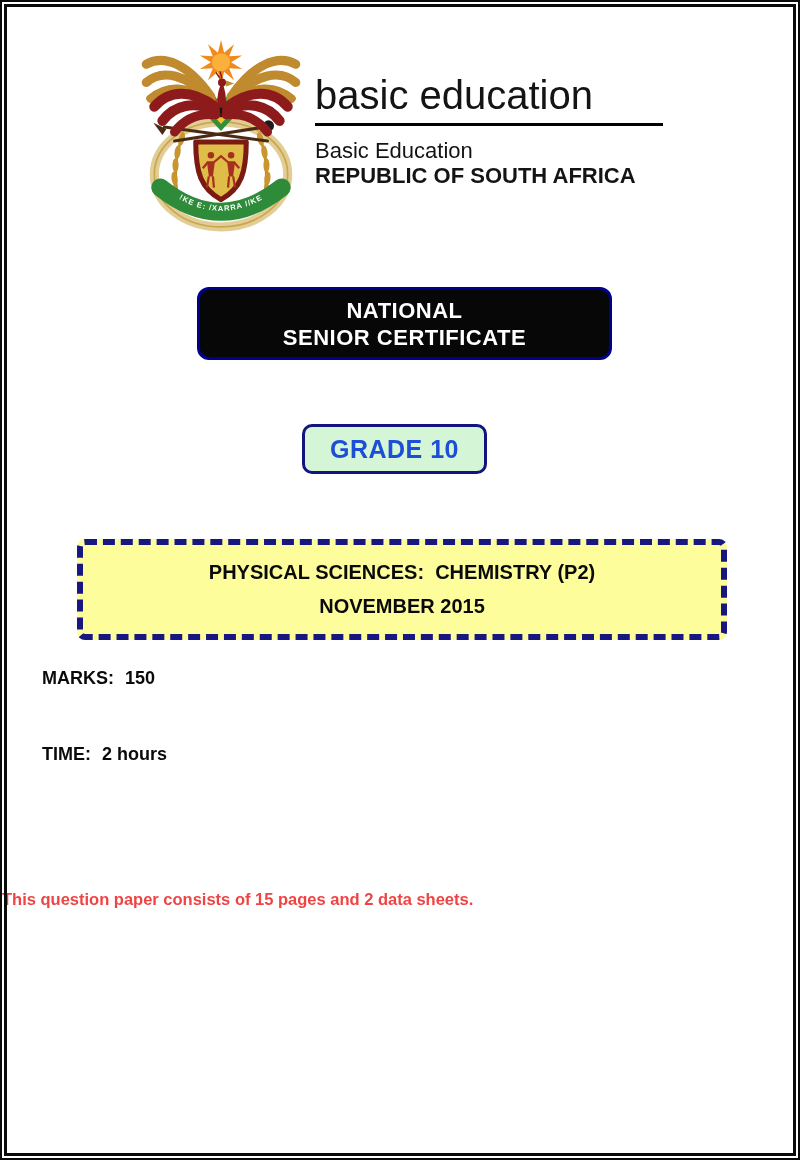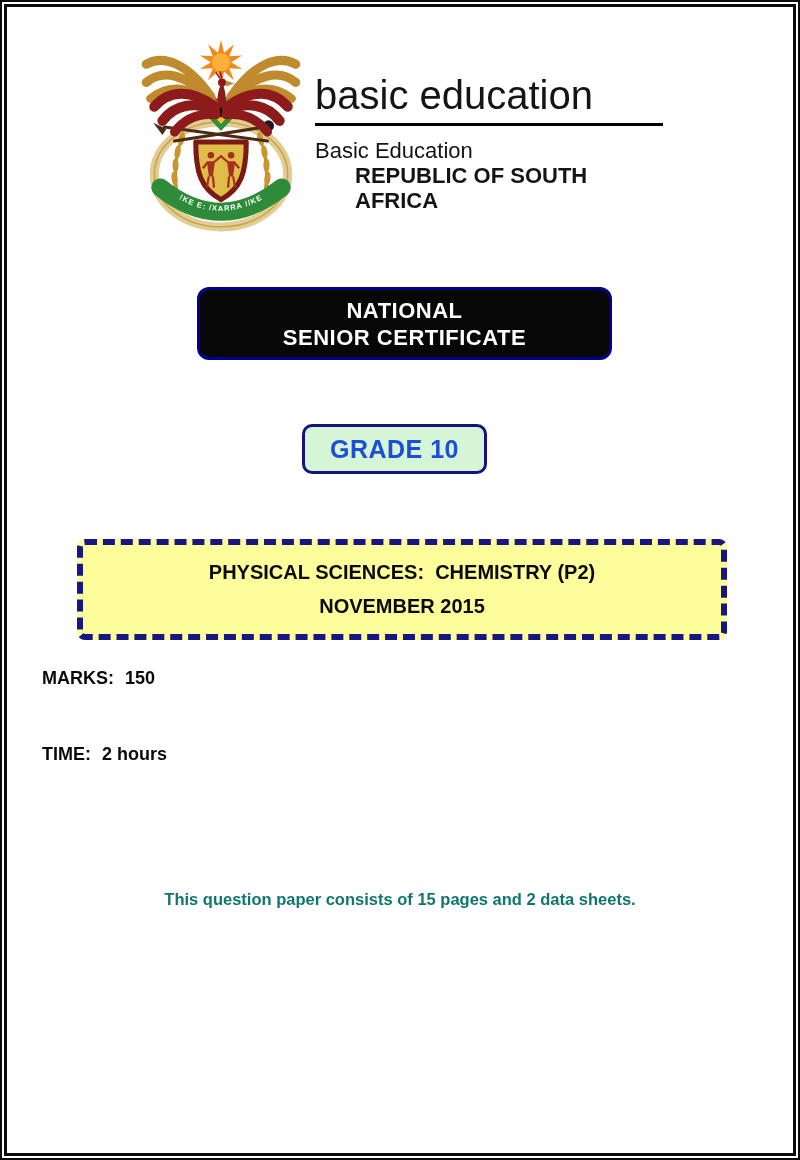--- a/index.html
+++ b/index.html
@@ -11,21 +11,21 @@
   #page::after{
     content:"";position:absolute;inset:2px;border:3px solid #0a0a0a;pointer-events:none;
   }
 
   
   .emblem{position:absolute;left:138px;top:36px;width:162px;height:196px;}
   .brand-block{position:absolute;left:313px;top:70px;width:360px;}
   .brand-title{font-size:40px;font-weight:400;letter-spacing:0px;color:#141414;line-height:1.15;}
   .brand-rule{width:348px;border-top:3px solid #000;margin-top:5px;}
   .dept-block{margin-top:12px;font-size:22px;line-height:25px;color:#141414;}
-  .dept-country{font-weight:bold;margin-left:40px;}
+  .dept-country{font-weight:bold;}
 
   
   .nsc-box{
     position:absolute;left:195px;top:285px;width:415px;height:73px;box-sizing:border-box;
     background:#070707;border:3px solid #00008B;border-radius:12px;
     display:flex;flex-direction:column;align-items:center;justify-content:center;
     color:#ffffff;font-weight:bold;font-size:22px;letter-spacing:.5px;line-height:27px;
   }
 
   
@@ -48,22 +48,22 @@
   }
 
   
   .detail-row{position:absolute;left:40px;font-weight:bold;font-size:18px;color:#0a0a0a;}
   .detail-row .value{margin-left:11px;}
   #marks-row{top:666px;}
   #time-row{top:742px;}
 
   
   .note-line{
-    position:absolute;left:0;top:888px;width:100%;text-align:center;
-    font-weight:bold;font-size:16.5px;color:#0f766e;
+    position:absolute;left:0;top:888px;width:100%;text-align:left;
+    font-weight:bold;font-size:16.5px;color:#ef4444;
   }
 
   
   .footer{
     position:absolute;left:45px;right:50px;bottom:16px;
     display:flex;justify-content:space-between;align-items:flex-end;
     font-size:16px;color:#141414;
   }
   .cond-left{display:inline-block;transform:scaleX(.88);transform-origin:left center;}
   .cond-right{display:inline-block;transform:scaleX(.88);transform-origin:right center;}

